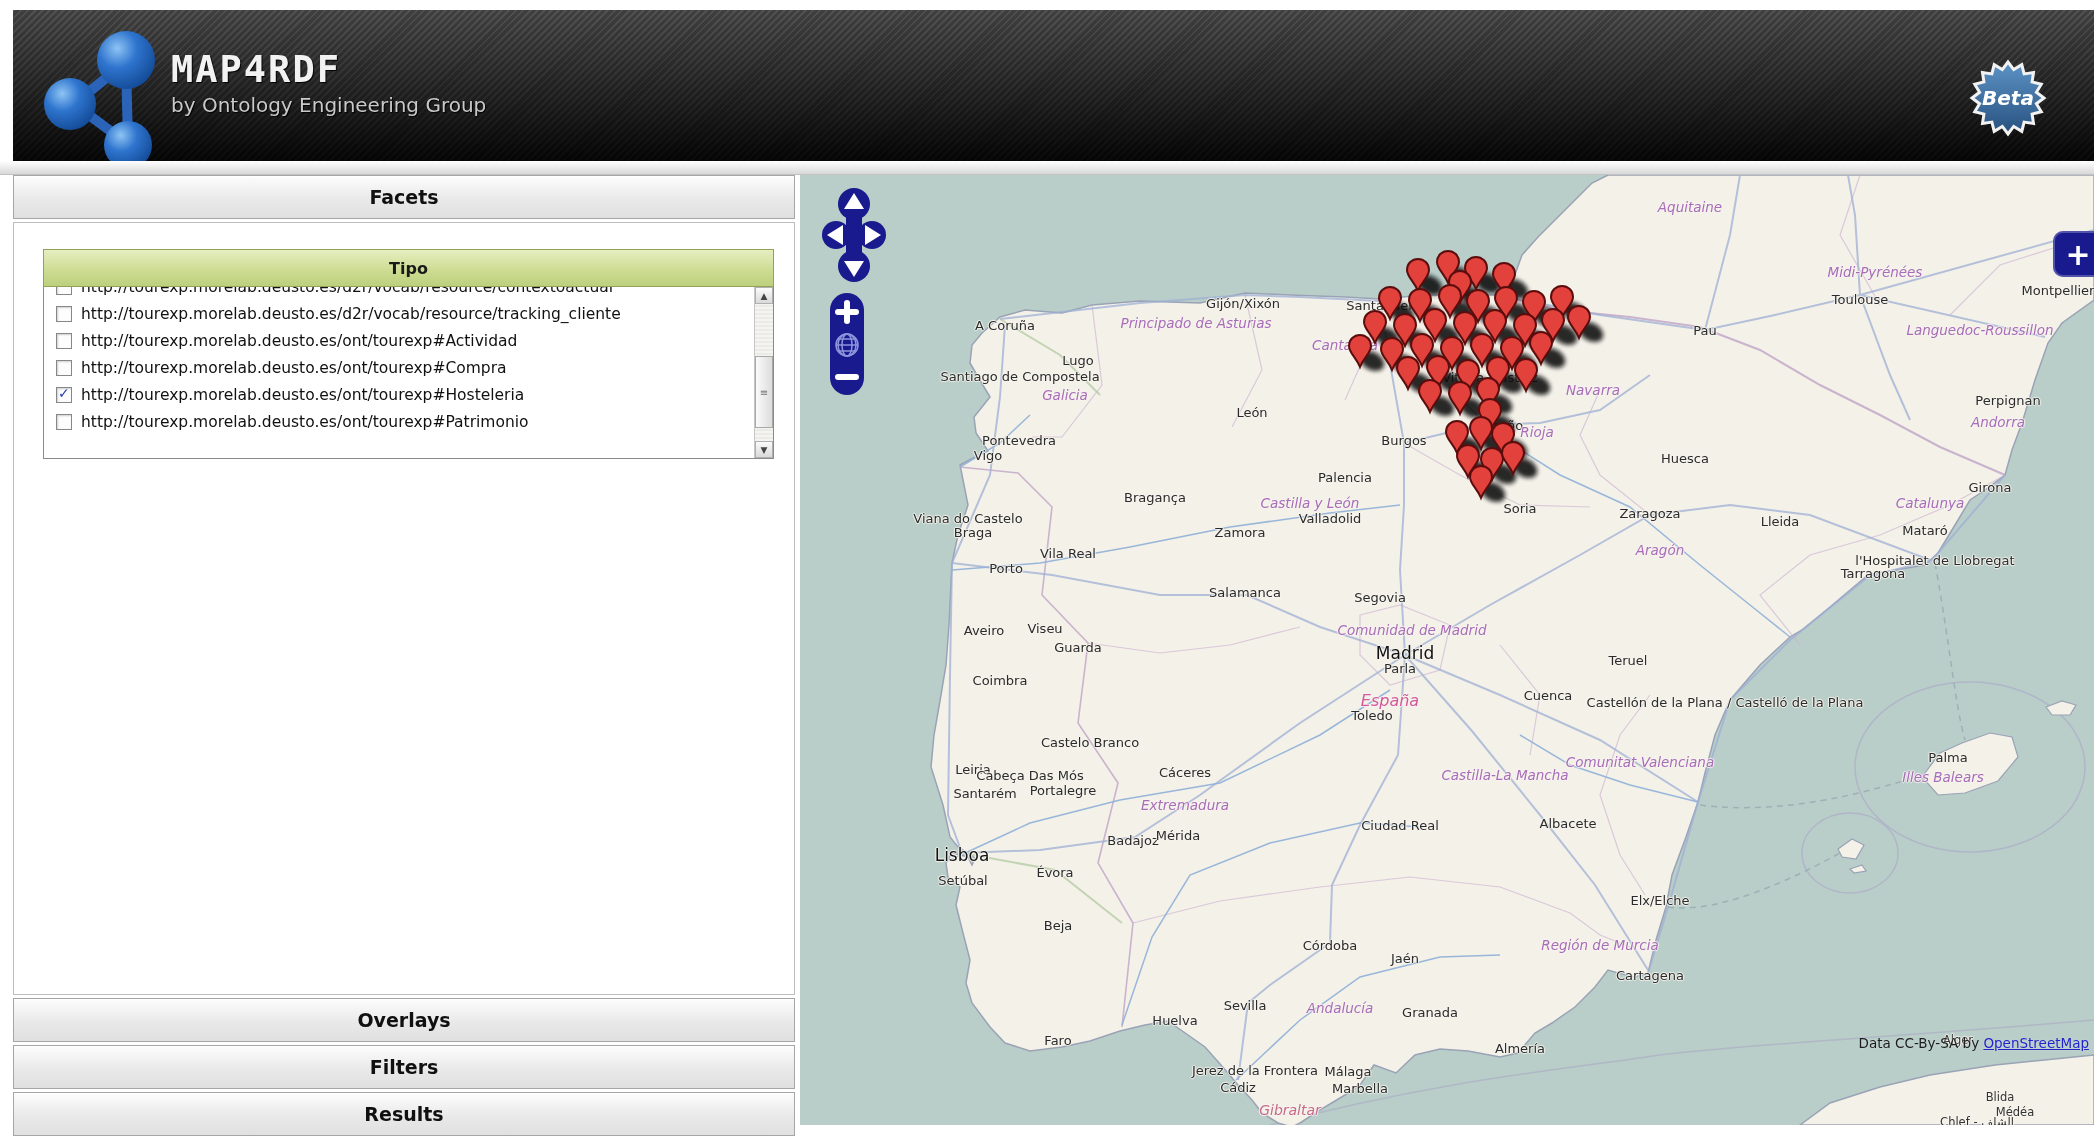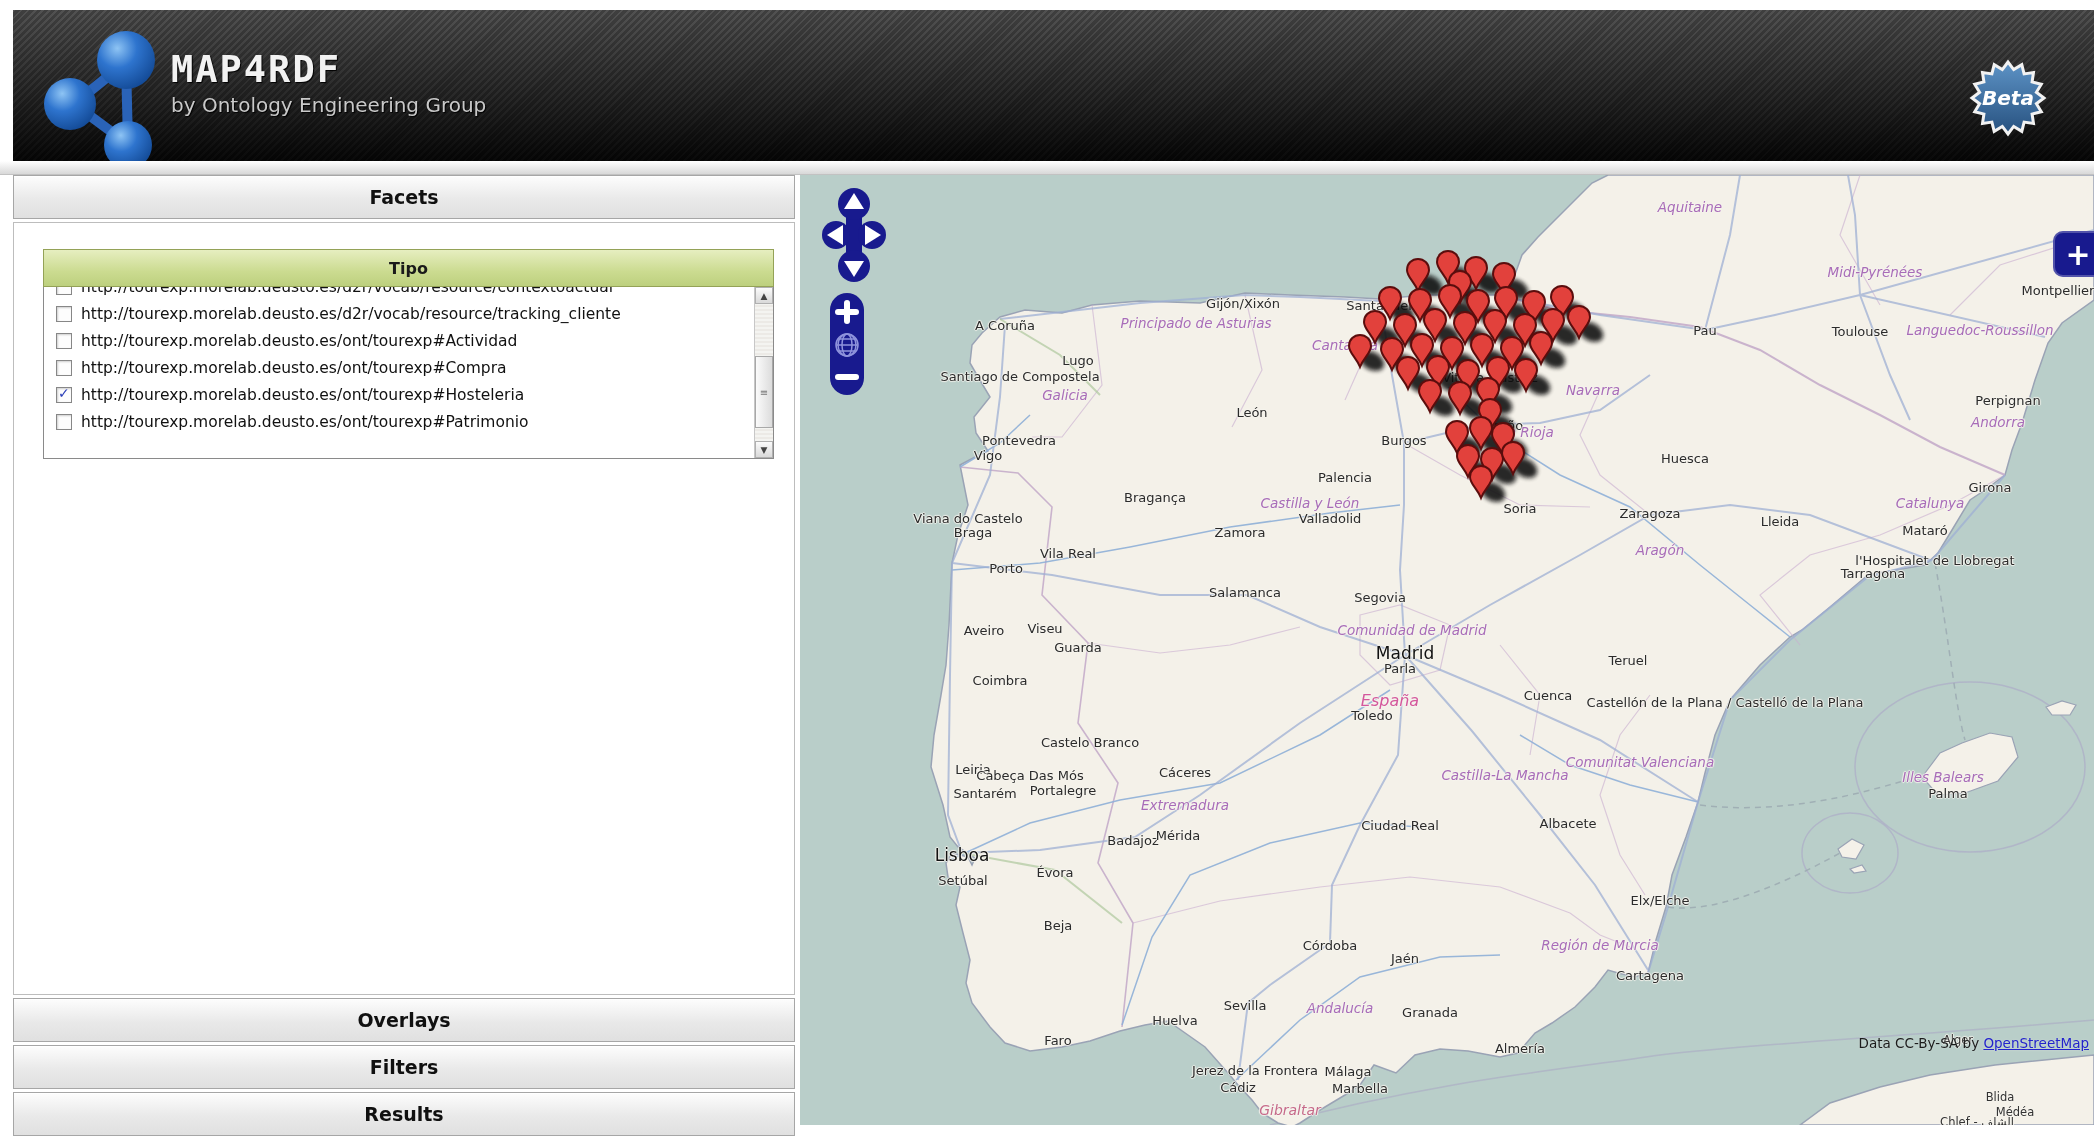--- a/index.html
+++ b/index.html
@@ -261,21 +261,21 @@
     <g fill="none" stroke="#9aa8b0" stroke-width="1.5" stroke-dasharray="6 5" opacity="0.8">
       <path d="M900,630 C980,640 1060,620 1122,600"></path>
       <path d="M1135,388 C1150,470 1155,530 1165,565"></path>
       <path d="M868,732 C920,740 1000,700 1040,678"></path>
     </g>
   </svg>
 
   <div id="maplabels">
       <div class="mlab region" style="left: 890px; top: 32px;">Aquitaine</div>
       <div class="mlab region" style="left: 1075px; top: 97px;">Midi-Pyrénées</div>
-      <div class="mlab city" style="left: 1060px; top: 124px; margin-top: 32px;">Toulouse</div>
+      <div class="mlab city" style="left: 1060px; top: 124px;">Toulouse</div>
       <div class="mlab city" style="left: 1258px; top: 115px;">Montpellier</div>
       <div class="mlab region" style="left: 1180px; top: 155px;">Languedoc-Roussillon</div>
       <div class="mlab city" style="left: 905px; top: 155px;">Pau</div>
       <div class="mlab city" style="left: 1208px; top: 225px;">Perpignan</div>
       <div class="mlab region" style="left: 1198px; top: 247px;">Andorra</div>
       <div class="mlab city" style="left: 443px; top: 128px;">Gijón/Xixón</div>
       <div class="mlab city" style="left: 580px; top: 130px;">Santander</div>
       <div class="mlab city" style="left: 205px; top: 150px;">A Coruña</div>
       <div class="mlab region" style="left: 396px; top: 148px;">Principado de Asturias</div>
       <div class="mlab region" style="left: 545px; top: 170px;">Cantabria</div>
@@ -325,21 +325,21 @@
       <div class="mlab city" style="left: 572px; top: 540px;">Toledo</div>
       <div class="mlab city" style="left: 173px; top: 565px; margin-top: 29px;">Leiria</div>
       <div class="mlab city" style="left: 290px; top: 567px;">Castelo Branco</div>
       <div class="mlab city" style="left: 230px; top: 600px;">Cabeça Das Mós</div>
       <div class="mlab city" style="left: 385px; top: 597px;">Cáceres</div>
       <div class="mlab region" style="left: 840px; top: 587px;">Comunitat Valenciana</div>
       <div class="mlab region" style="left: 705px; top: 600px;">Castilla-La Mancha</div>
       <div class="mlab city" style="left: 263px; top: 615px;">Portalegre</div>
       <div class="mlab city" style="left: 185px; top: 618px;">Santarém</div>
       <div class="mlab region" style="left: 385px; top: 630px;">Extremadura</div>
-      <div class="mlab city" style="left: 1148px; top: 582px; margin-top: 36px;">Palma</div>
+      <div class="mlab city" style="left: 1148px; top: 582px;">Palma</div>
       <div class="mlab region" style="left: 1143px; top: 602px;">Illes Balears</div>
       <div class="mlab city" style="left: 333px; top: 665px;">Badajoz</div>
       <div class="mlab city" style="left: 378px; top: 660px;">Mérida</div>
       <div class="mlab city" style="left: 600px; top: 650px;">Ciudad Real</div>
       <div class="mlab city" style="left: 768px; top: 648px;">Albacete</div>
       <div class="mlab big" style="left: 162px; top: 680px;">Lisboa</div>
       <div class="mlab city" style="left: 163px; top: 705px;">Setúbal</div>
       <div class="mlab city" style="left: 255px; top: 697px;">Évora</div>
       <div class="mlab city" style="left: 860px; top: 725px;">Elx/Elche</div>
       <div class="mlab city" style="left: 258px; top: 750px;">Beja</div>

